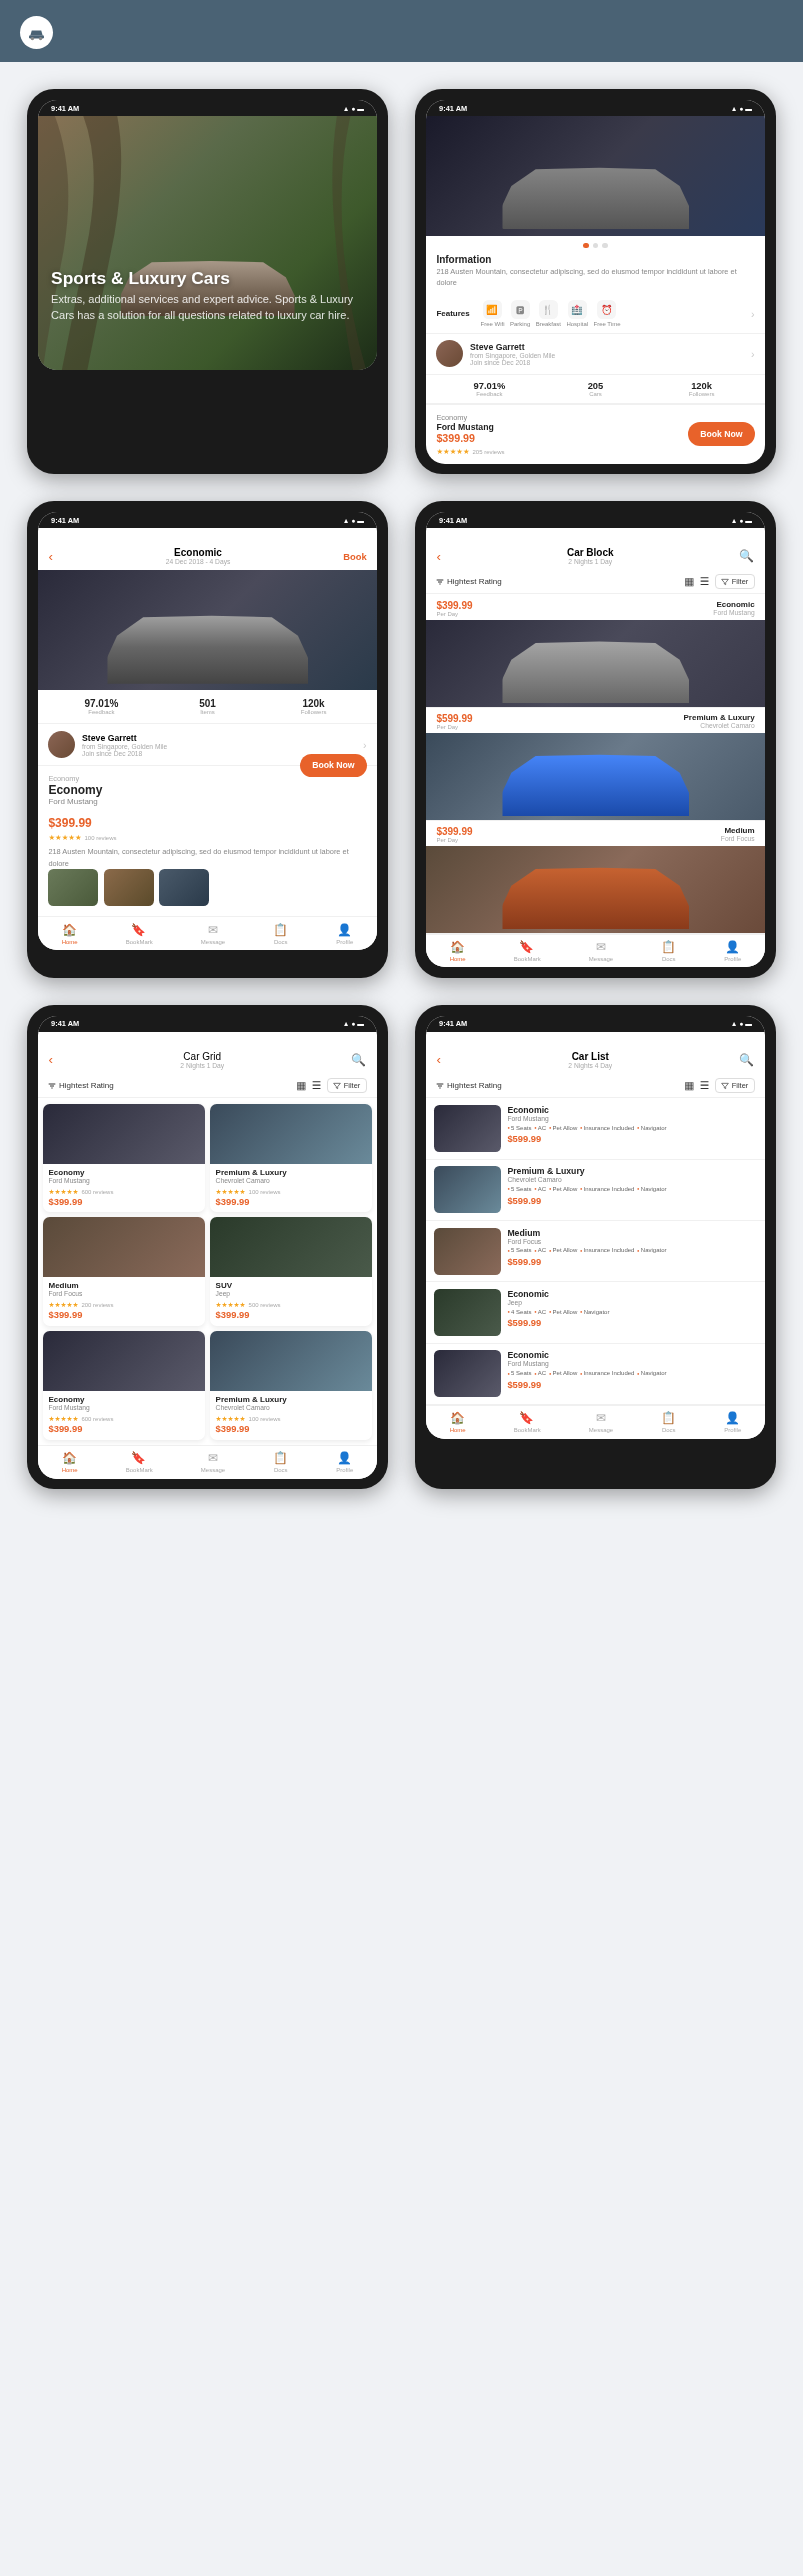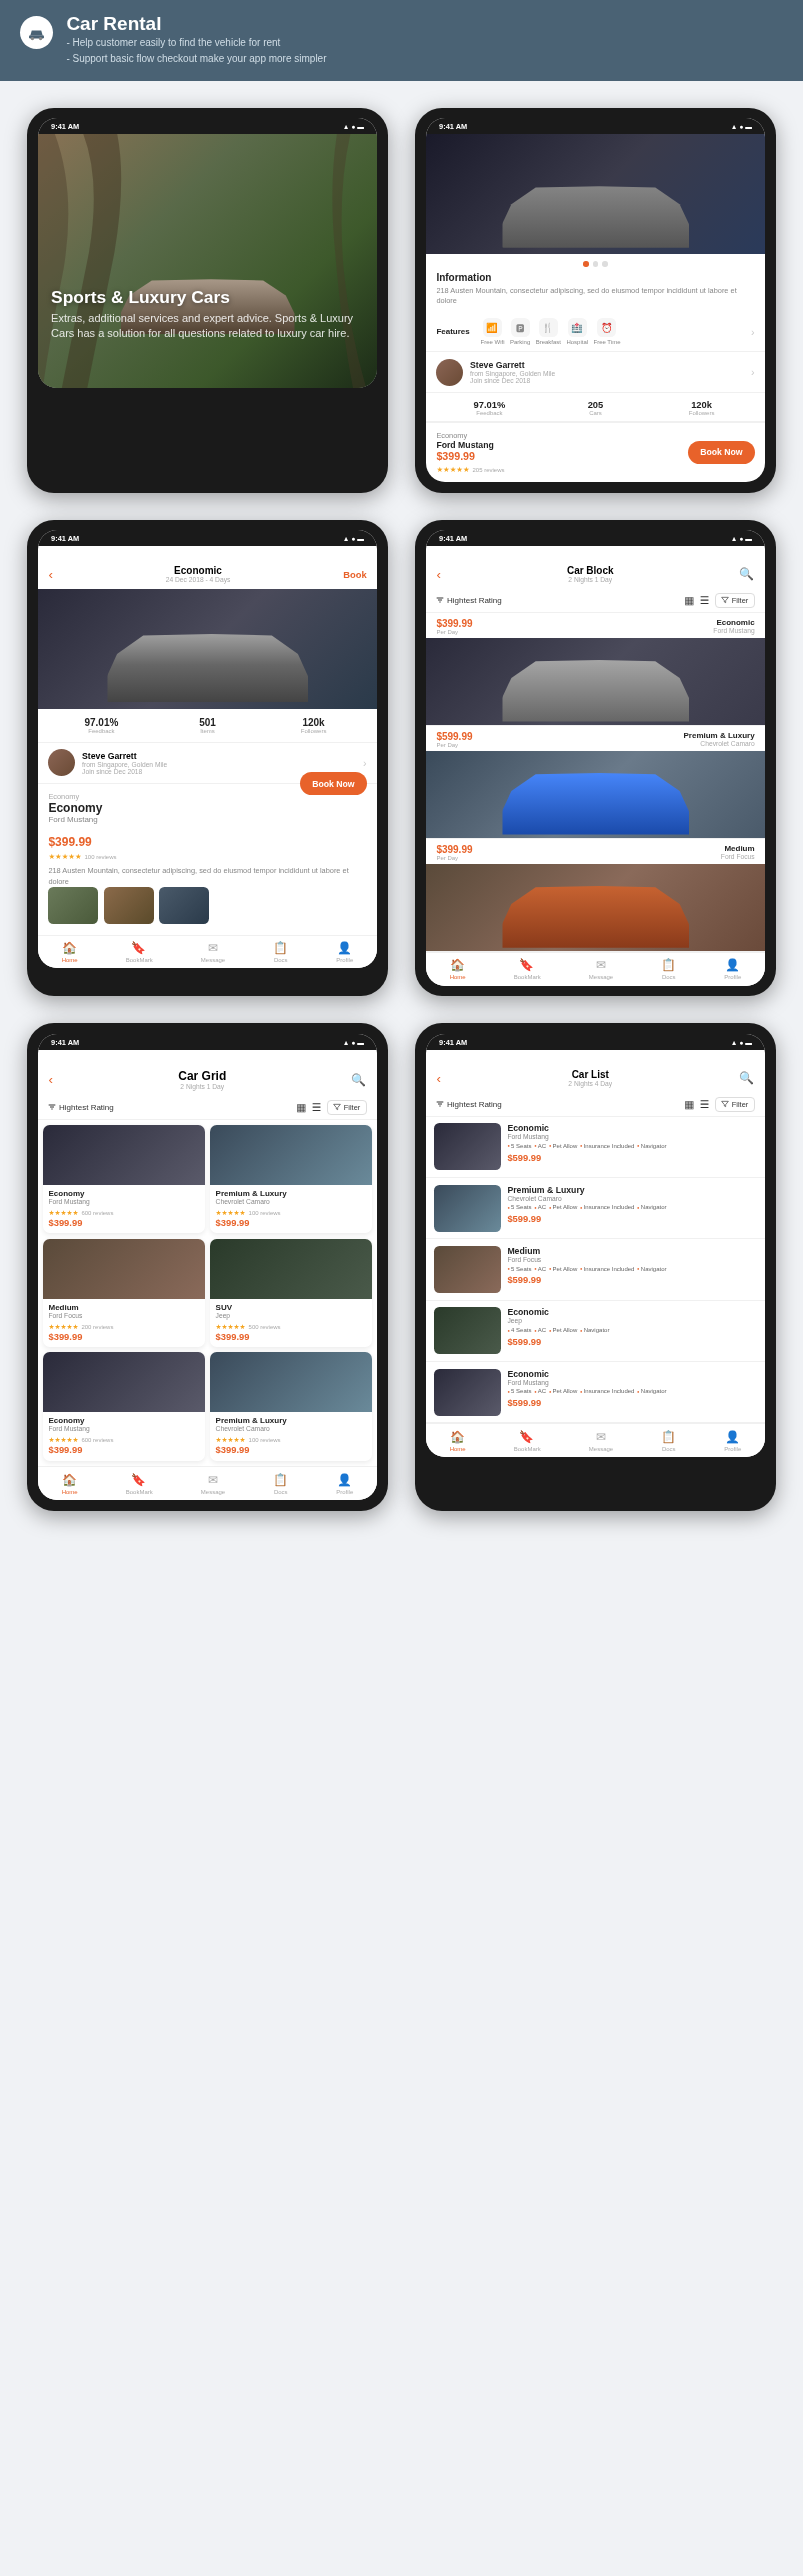--- a/index.html
+++ b/index.html
@@ -413,21 +413,21 @@
 
     
     .screen5 .top-bar {
       display: flex;
       align-items: center;
       padding: 19px 10.7px 5.4px;
       gap: 5.4px;
     }
     .screen5 .back-arrow { color: #e8622a; font-size: 13.4px; }
     .screen5 .top-title { text-align: center; flex: 1; }
-    .screen5 .top-title h3 { font-size: 12px; font-weight: 700; }
+    .screen5 .top-title h3 { font-size: 10px; font-weight: 400; }
     .screen5 .top-title p { font-size: 6.7px; color: #aaa; }
     .screen5 .search-icon { color: #333; font-size: 12px; }
     .screen5 .filter-row {
       display: flex;
       align-items: center;
       justify-content: space-between;
       padding: 4px 10.7px;
       border-bottom: 0.7px solid #f0f0f0;
     }
     .screen5 .sort-label { font-size: 8px; color: #333; display: flex; align-items: center; gap: 2.7px; }
@@ -529,25 +529,20 @@
 <body>
 
 <div class="header">
   <div class="header-icon">
     <svg width="19" height="19" viewBox="0 0 28 28" fill="none">
       <path d="M5 18L7 11h14l2 7H5z" fill="#4a6274"></path>
       <rect x="3" y="18" width="22" height="5" rx="2" fill="#4a6274"></rect>
       <circle cx="8" cy="23" r="2.5" fill="#888"></circle>
       <circle cx="20" cy="23" r="2.5" fill="#888"></circle>
     </svg>
-  </div>
-  <div class="header-text">
-    <h1>Car Rental</h1>
-    <p>- Help customer easily to find the vehicle for rent</p>
-    <p>- Support basic flow checkout make your app more simpler</p>
   </div>
 </div>
 
 <div class="phones-grid">
 
   <div class="phone screen1">
     <div class="phone-screen">
       <div class="phone-notch">
         <span class="time">9:41 AM</span>
         <span class="icons">▲ ● ▬</span>

